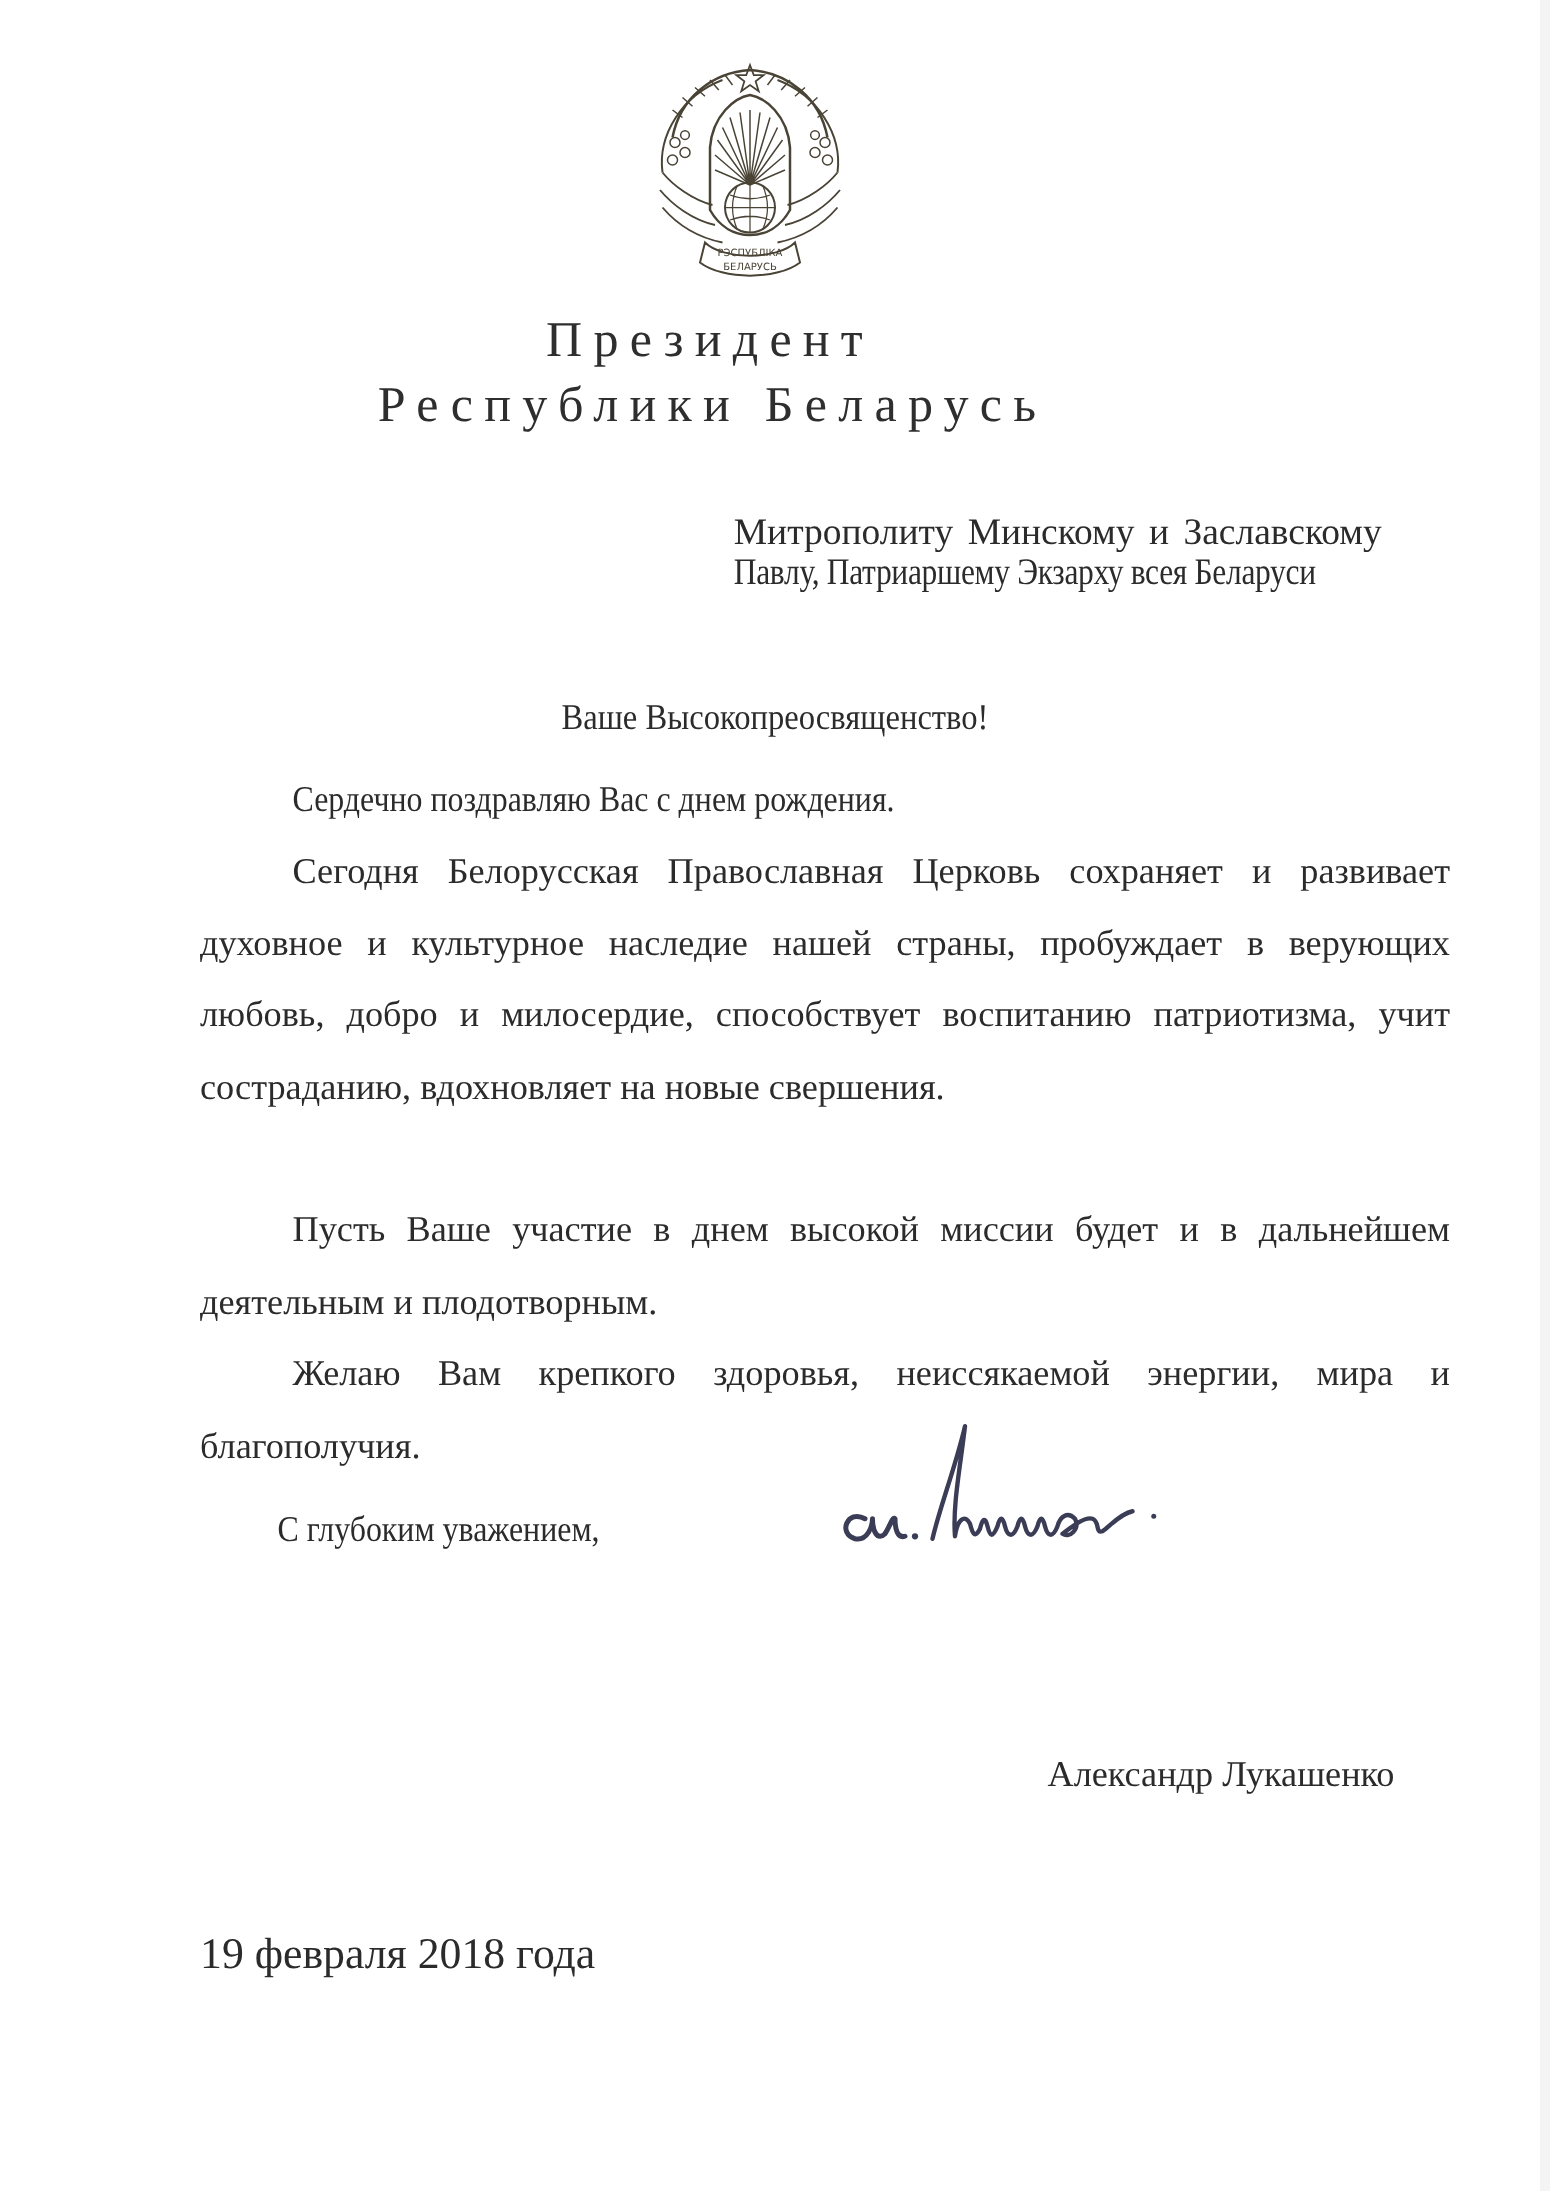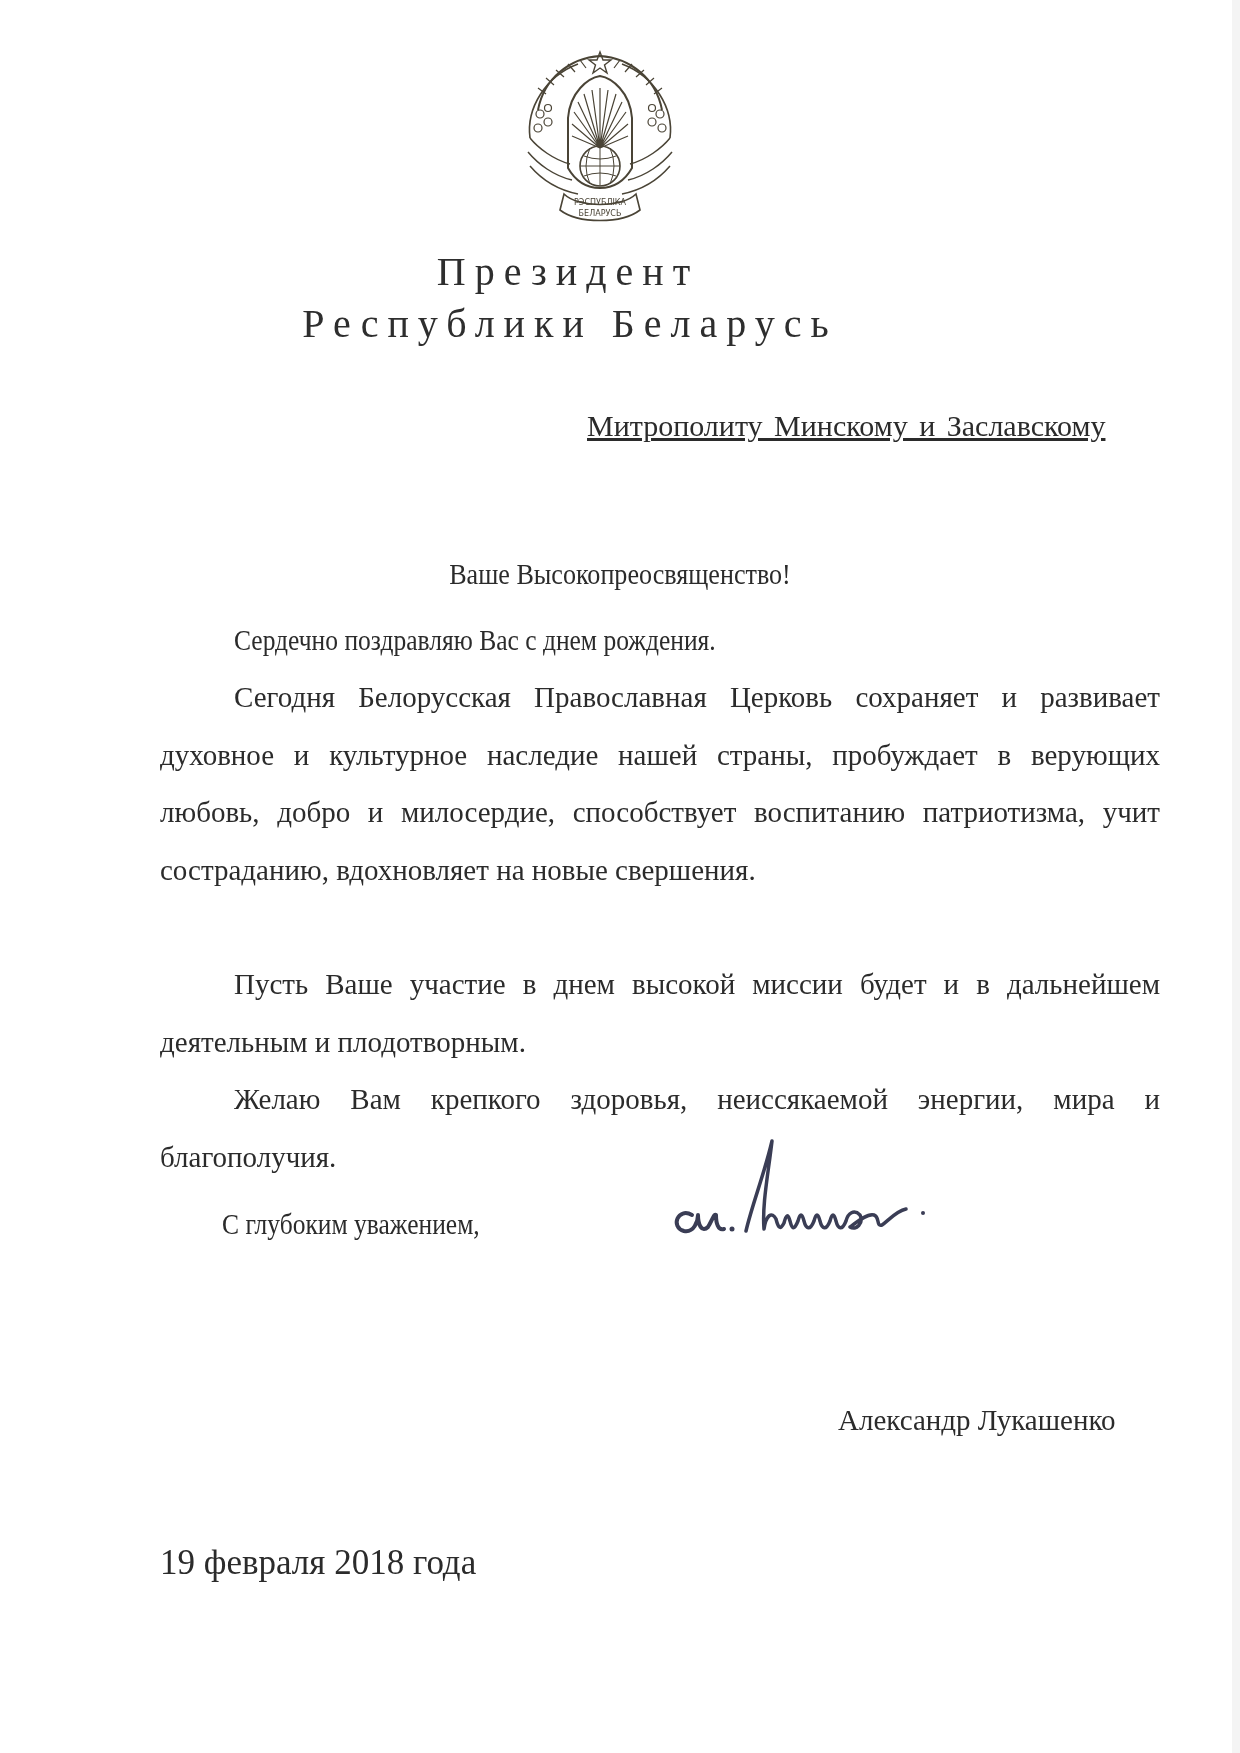--- a/index.html
+++ b/index.html
@@ -6,21 +6,21 @@
   body {
     width: 1240px; height: 1753px; background: #ffffff; position: relative; overflow: hidden;
     font-family: "Liberation Serif", "DejaVu Serif", serif; color: #2b2b2b;
   }
   .edge { position: absolute; right: 0; top: 0; width: 8px; height: 1753px; background: #f4f4f4; }
   .emblem { position: absolute; left: 508px; top: 48px; width: 184px; height: 178px; }
   .title { position: absolute; left: 0; width: 1100px; text-align: center; font-size: 40px; letter-spacing: 9px; color: #2e2e2e; }
   .title.l1 { top: 248px; padding-left: 36px; box-sizing: border-box; }
   .title.l2 { top: 300px; padding-left: 40px; box-sizing: border-box; }
   .addressee { position: absolute; left: 587px; top: 410px; font-size: 30px; line-height: 32px; color: #2b2b2b; }
-  .addressee .a1 { white-space: nowrap; word-spacing: 4px; text-decoration: underline; }
+  .addressee .a1 { white-space: nowrap; word-spacing: 4px; }
   .addressee .a2 { white-space: nowrap; display: inline-block; transform: scaleX(0.84); transform-origin: left; letter-spacing: -0.3px; }
   .salutation { position: absolute; left: 0; width: 1240px; top: 558px; text-align: center; font-size: 29px; transform: scaleX(0.9); }
   .para { position: absolute; left: 160px; width: 1000px; font-size: 29px; line-height: 57.5px; text-align: justify; text-align-last: left; }
   .para .ind { display: inline-block; width: 74px; }
   .p1 { top: 612px; }
   .p2 { top: 669px; }
   .p3 { top: 956px; }
   .p4 { top: 1071px; }
   .closing { position: absolute; left: 222px; top: 1208px; font-size: 29px; }
   .signature { position: absolute; left: 668px; top: 1135px; width: 350px; height: 115px; }
@@ -68,20 +68,21 @@
   <path d="M56 146 C 70 160, 114 160, 128 146 L 132 162 C 114 176, 70 176, 52 162 Z" stroke-width="1.6"></path>
   <text x="92" y="157" font-size="8" text-anchor="middle" fill="#4a4436" stroke="none" font-family="DejaVu Sans, sans-serif">РЭСПУБЛІКА</text>
   <text x="92" y="168" font-size="8" text-anchor="middle" fill="#4a4436" stroke="none" font-family="DejaVu Sans, sans-serif">БЕЛАРУСЬ</text>
 </svg>
 
 <div class="title l1">Президент</div>
 <div class="title l2">Республики Беларусь</div>
 
 <div class="addressee">
   <div class="a1">Митрополиту Минскому и Заславскому</div>
+  <div><span class="a2">Павлу, Патриаршему Экзарху всея Беларуси</span></div>
 </div>
 
 <div class="salutation">Ваше Высокопреосвященство!</div>
 
 <div class="para p1"><span class="ind"></span><span class="sq">Сердечно поздравляю Вас с днем рождения.</span></div>
 
 <div class="para p2"><span class="ind"></span><span>Сегодня Белорусская Православная Церковь сохраняет и развивает духовное и культурное наследие нашей страны, пробуждает в верующих любовь, добро и милосердие, способствует воспитанию патриотизма, учит состраданию, вдохновляет на новые свершения.</span></div>
 
 <div class="para p3"><span class="ind"></span><span>Пусть Ваше участие в днем высокой миссии будет и в дальнейшем деятельным и плодотворным.</span></div>
 

